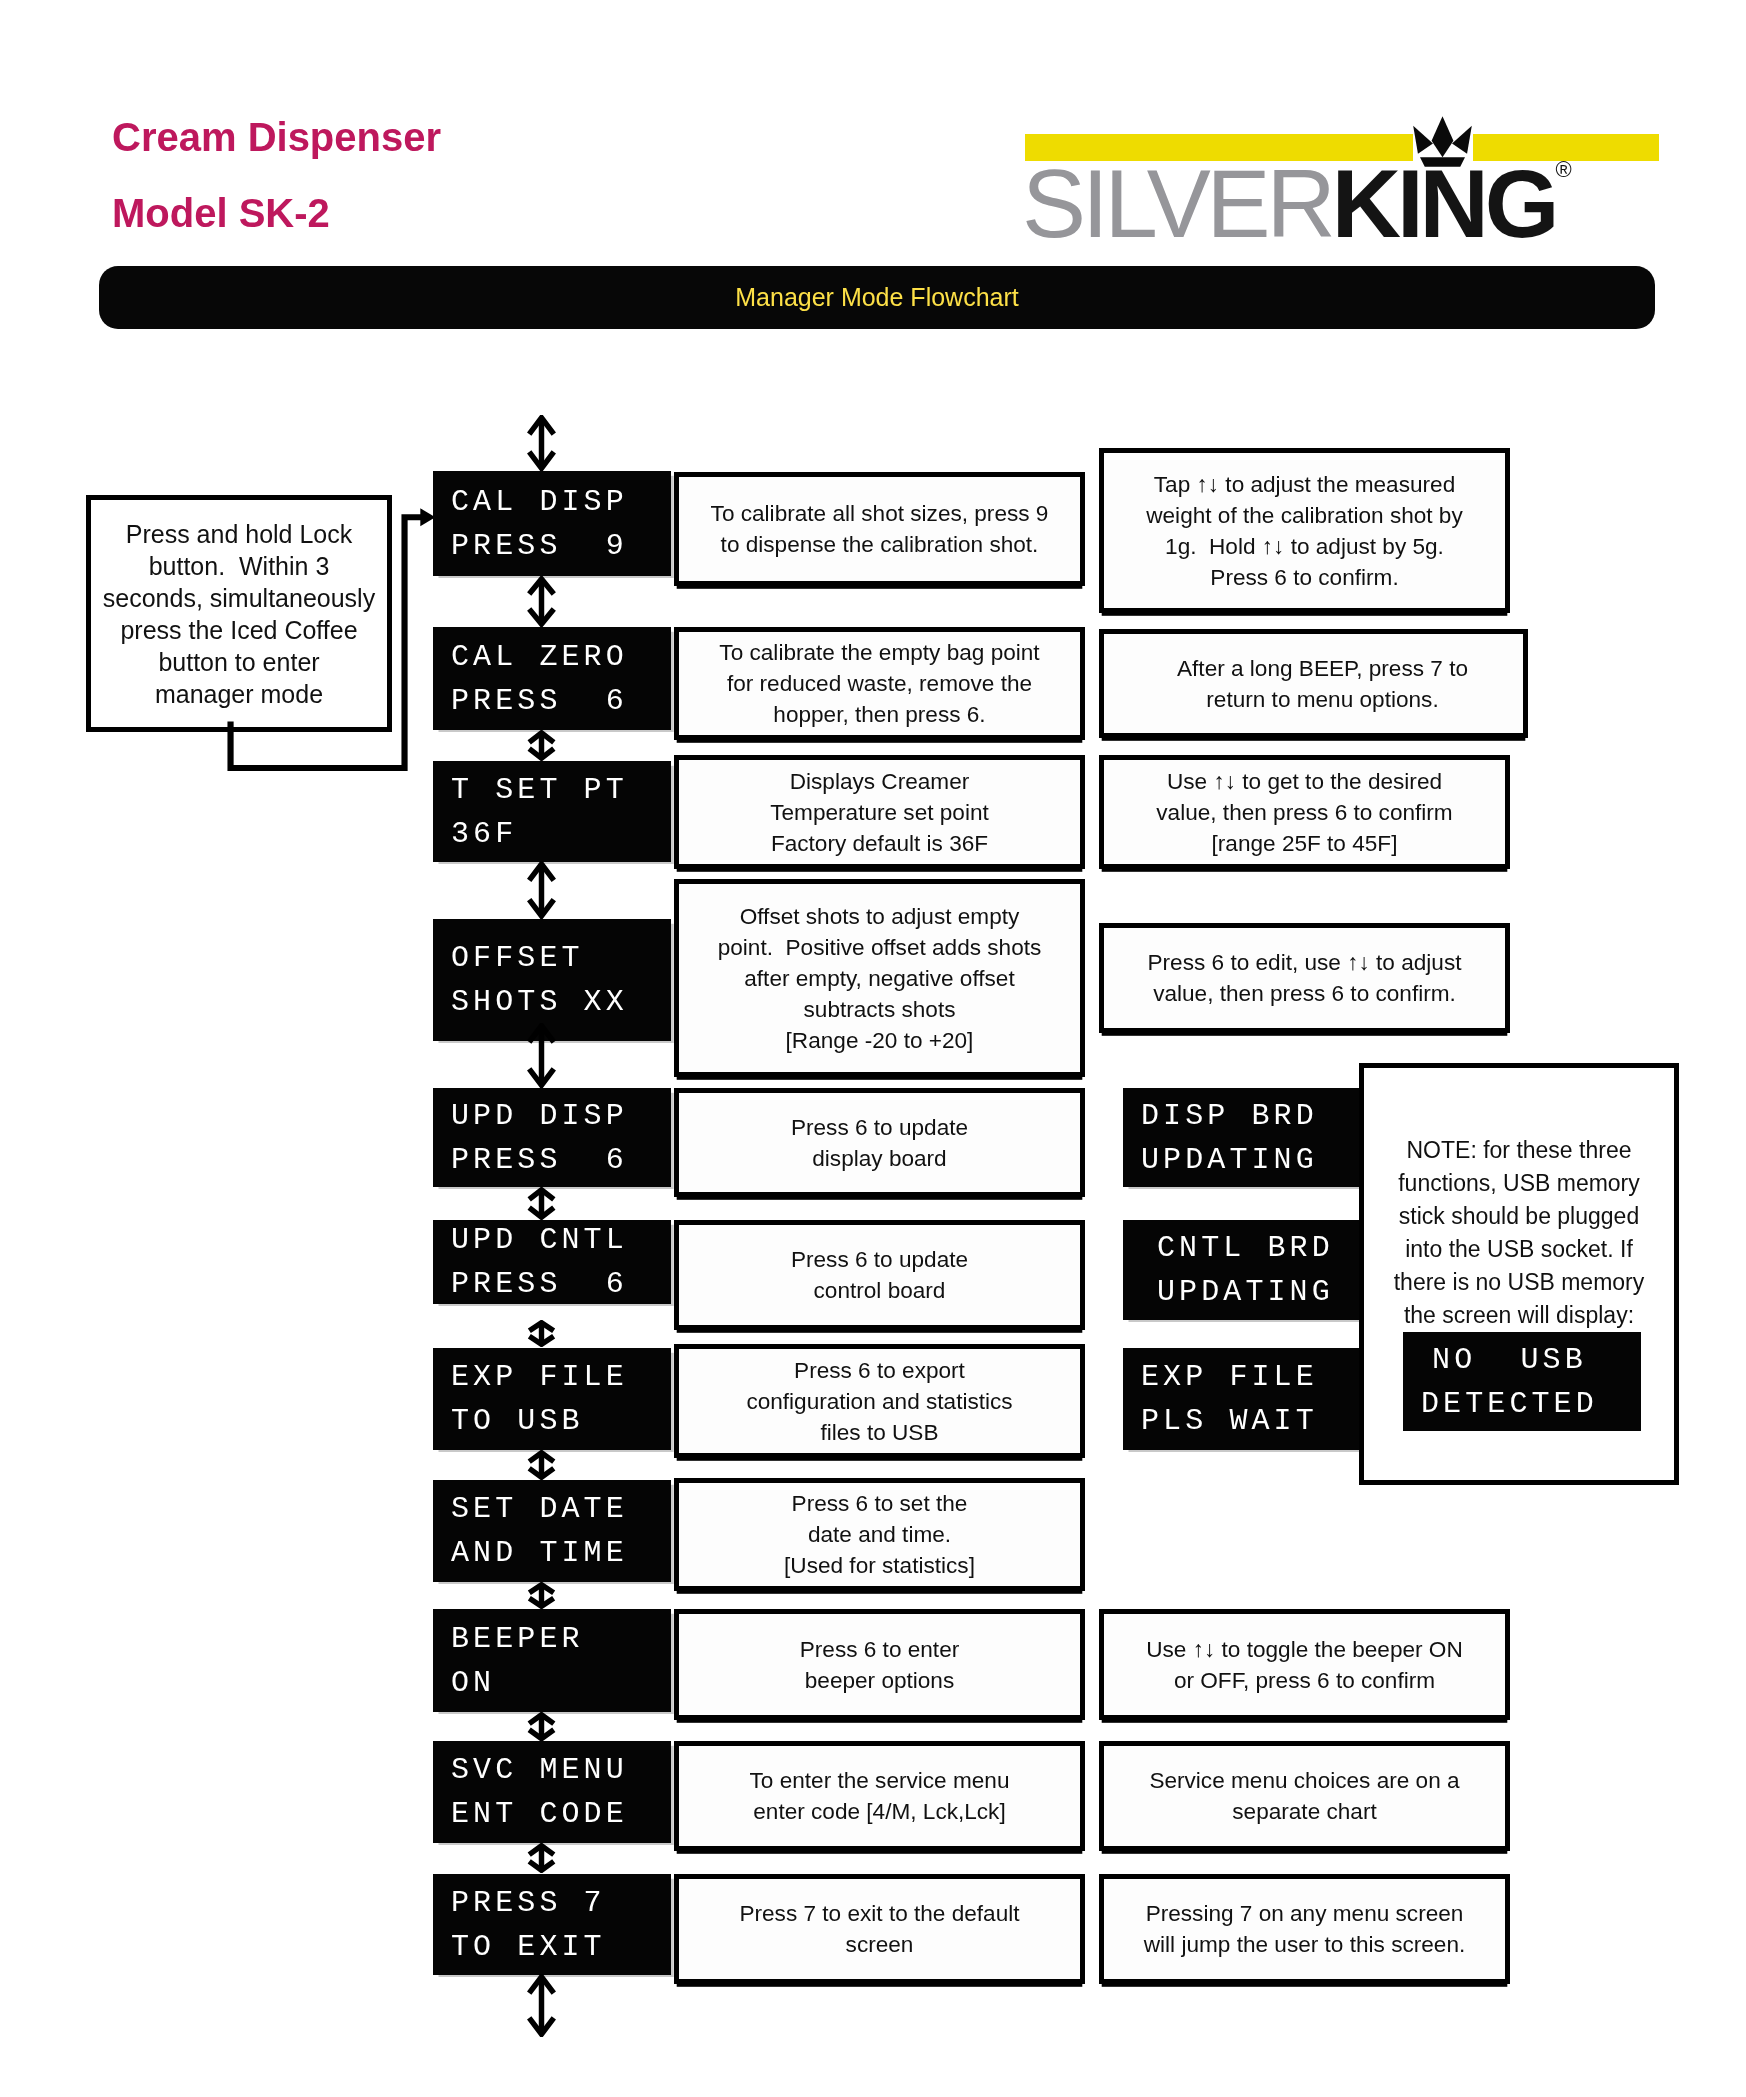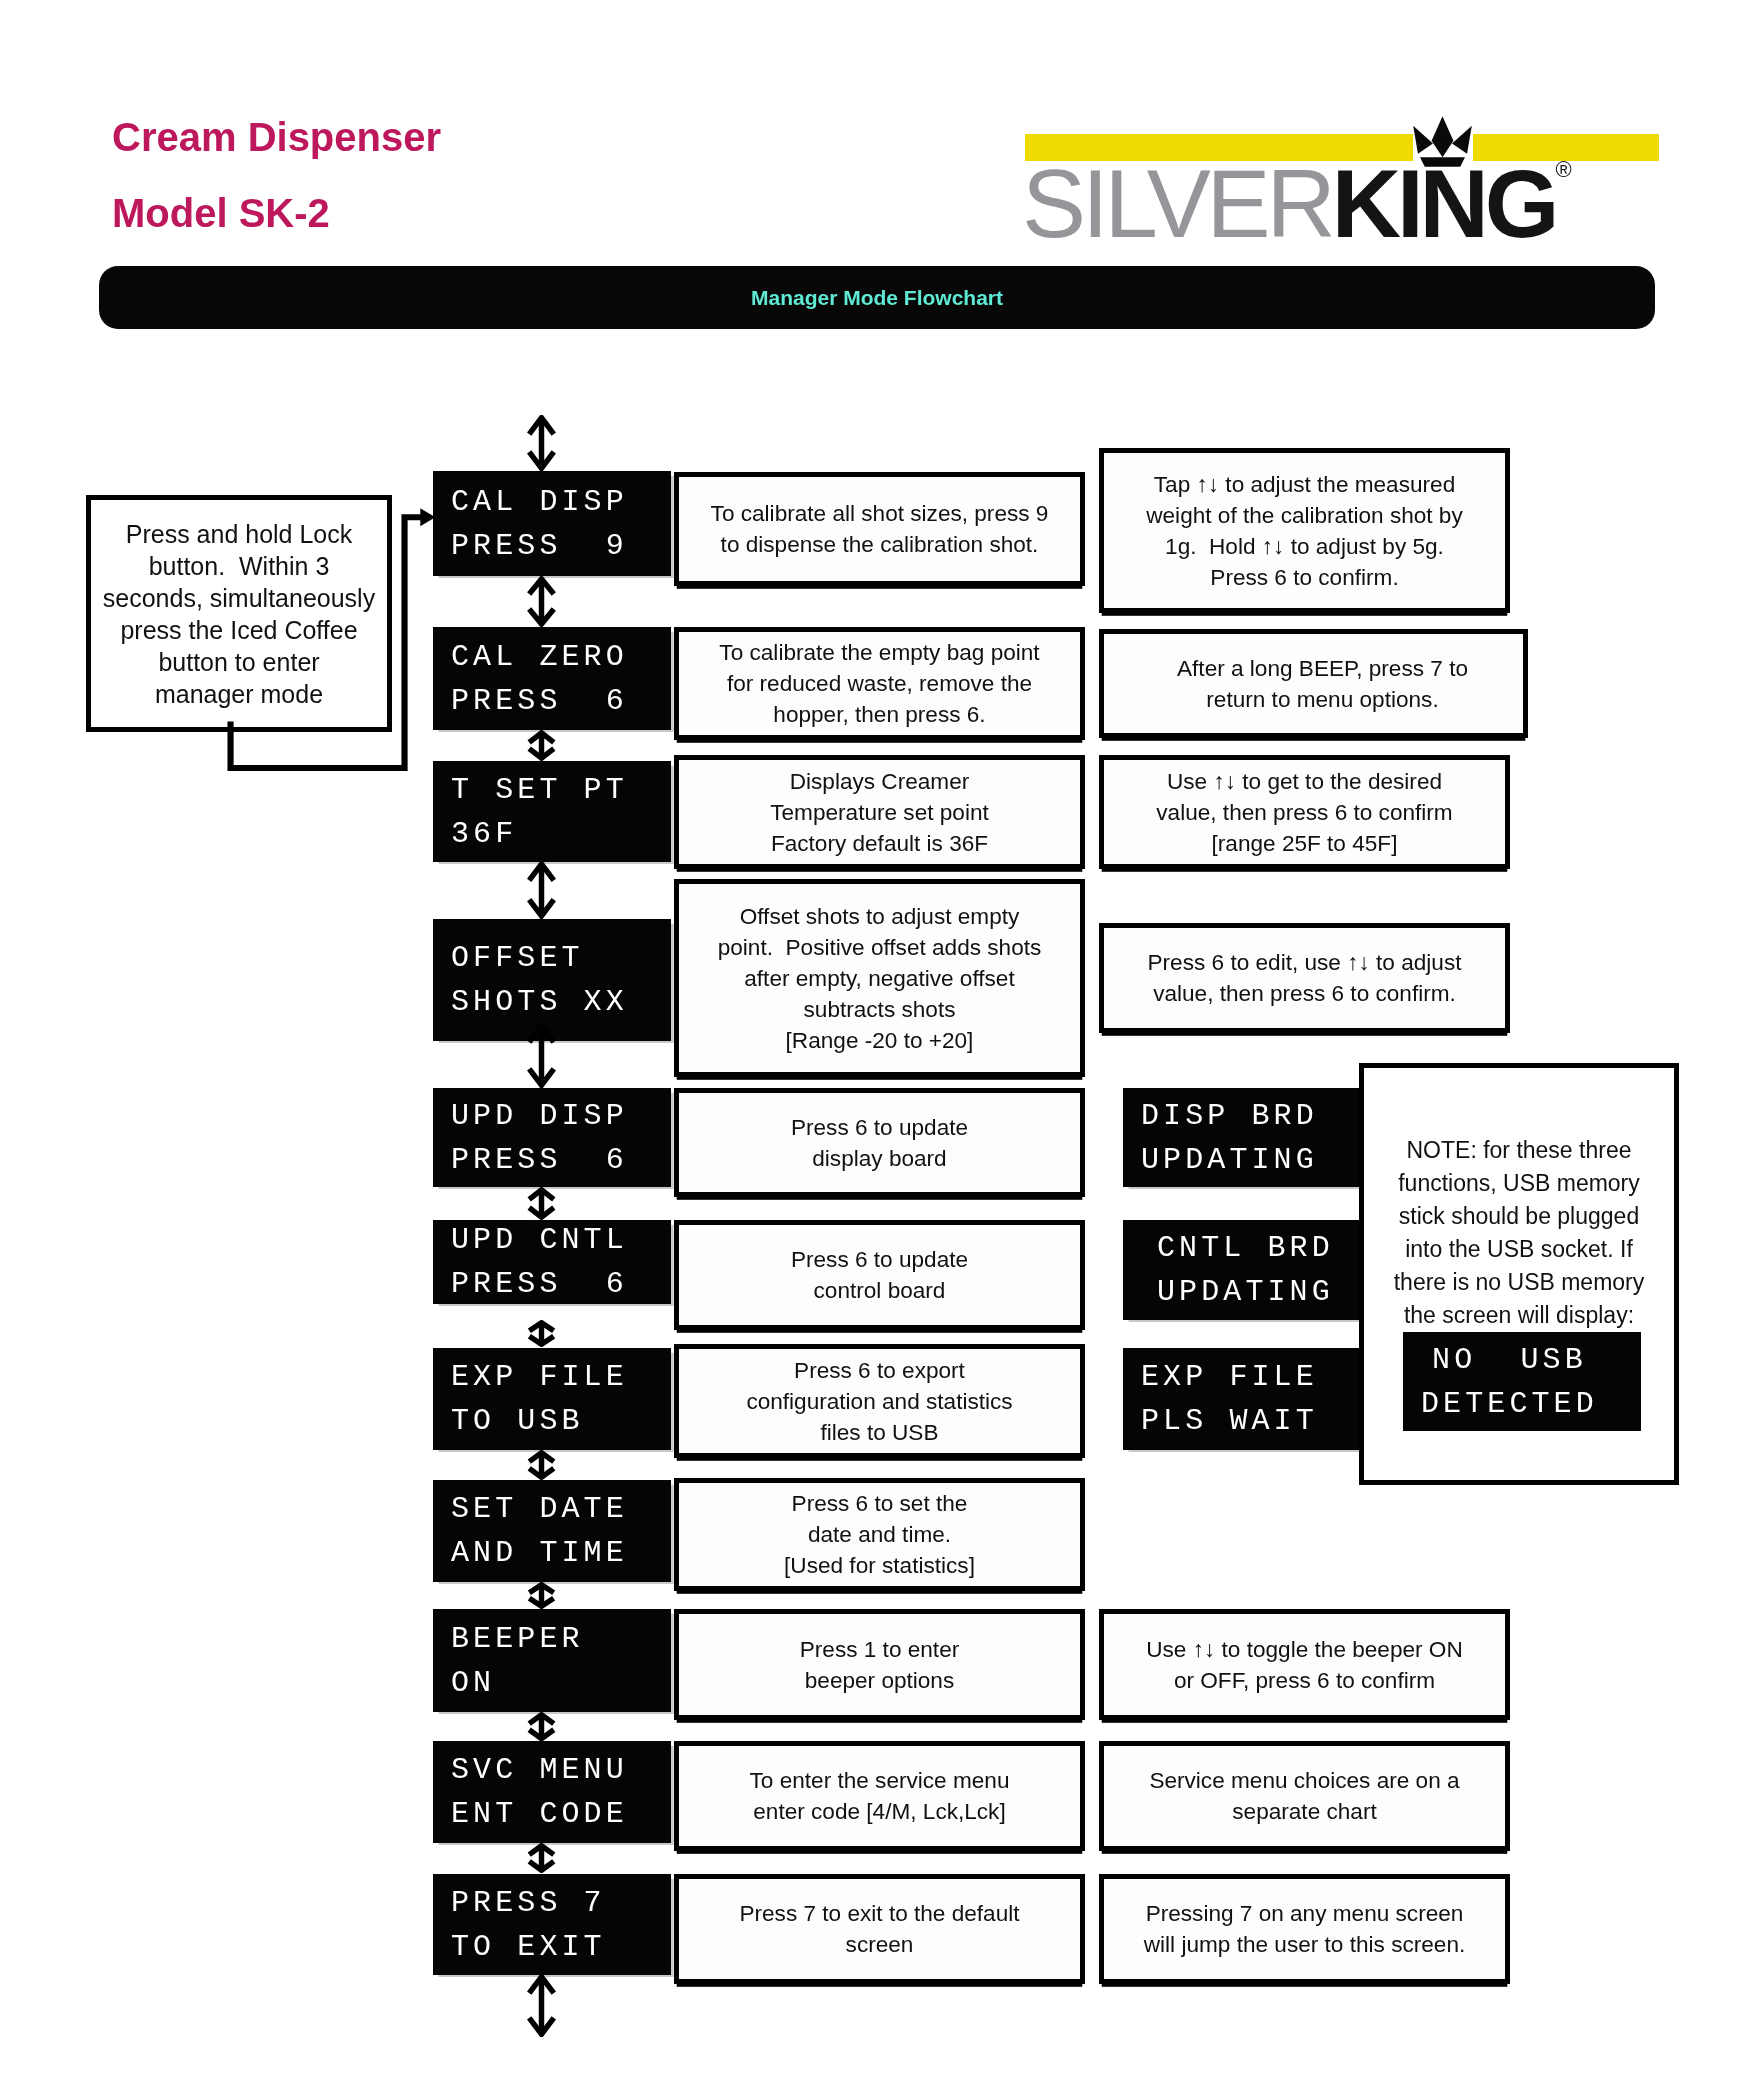--- a/index.html
+++ b/index.html
@@ -3,21 +3,21 @@
 <meta charset="utf-8">
 <style>
   html,body{margin:0;padding:0;background:#fff;}
   #page{position:relative;width:1746px;height:2097px;background:#fff;overflow:hidden;
         font-family:"Liberation Sans","DejaVu Sans",sans-serif;color:#111;}
   .abs{position:absolute;box-sizing:border-box;}
   
   .title{position:absolute;left:112px;font-size:40px;font-weight:bold;color:#be185d;letter-spacing:0px;white-space:pre;}
   .banner{position:absolute;left:99px;top:266px;width:1556px;height:63px;background:#070707;border-radius:19px;
           display:flex;align-items:center;justify-content:center;}
-  .banner span{color:#5eead4;font-size:21px;font-weight:bold;}
+  .banner span{color:#fde047;font-size:25px;font-weight:normal;}
   
   .ybar{position:absolute;top:134px;height:27px;background:#eedc00;}
   .wordmark{position:absolute;left:1022px;top:156px;font-size:96px;line-height:1;letter-spacing:-4.1px;white-space:nowrap;}
   .wm-silver{color:#96969a;font-weight:400;}
   .wm-king{color:#141414;font-weight:700;}
   .wm-reg{font-size:22px;color:#141414;vertical-align:60px;letter-spacing:0;}
   
   .introbox{position:absolute;left:86px;top:495px;width:296px;height:227px;border:5.5px solid #000;background:#fff;
             display:flex;align-items:center;justify-content:center;text-align:center;
             font-size:25px;line-height:32px;white-space:pre-wrap;}
@@ -132,21 +132,21 @@
 PLS WAIT</div></div>
 
   <div class="lcdbox" style="left:433px;top:1480px;width:220px;height:102px;"><div>SET DATE
 AND TIME</div></div>
   <div class="wbox" style="left:674px;top:1478px;width:401px;height:103px;"><div>Press 6 to set the
 date and time.
 [Used for statistics]</div></div>
 
   <div class="lcdbox" style="left:433px;top:1609px;width:220px;height:103px;"><div>BEEPER
 ON</div></div>
-  <div class="wbox" style="left:674px;top:1609px;width:401px;height:101px;"><div>Press 1 to enter
+  <div class="wbox" style="left:674px;top:1609px;width:401px;height:101px;"><div>Press 6 to enter
 beeper options</div></div>
   <div class="wbox" style="left:1099px;top:1609px;width:401px;height:101px;"><div>Use ↑↓ to toggle the beeper ON
 or OFF, press 6 to confirm</div></div>
 
   <div class="lcdbox" style="left:433px;top:1741px;width:220px;height:102px;"><div>SVC MENU
 ENT CODE</div></div>
   <div class="wbox" style="left:674px;top:1741px;width:401px;height:100px;"><div>To enter the service menu
 enter code [4/M, Lck,Lck]</div></div>
   <div class="wbox" style="left:1099px;top:1741px;width:401px;height:100px;"><div>Service menu choices are on a
 separate chart</div></div>

